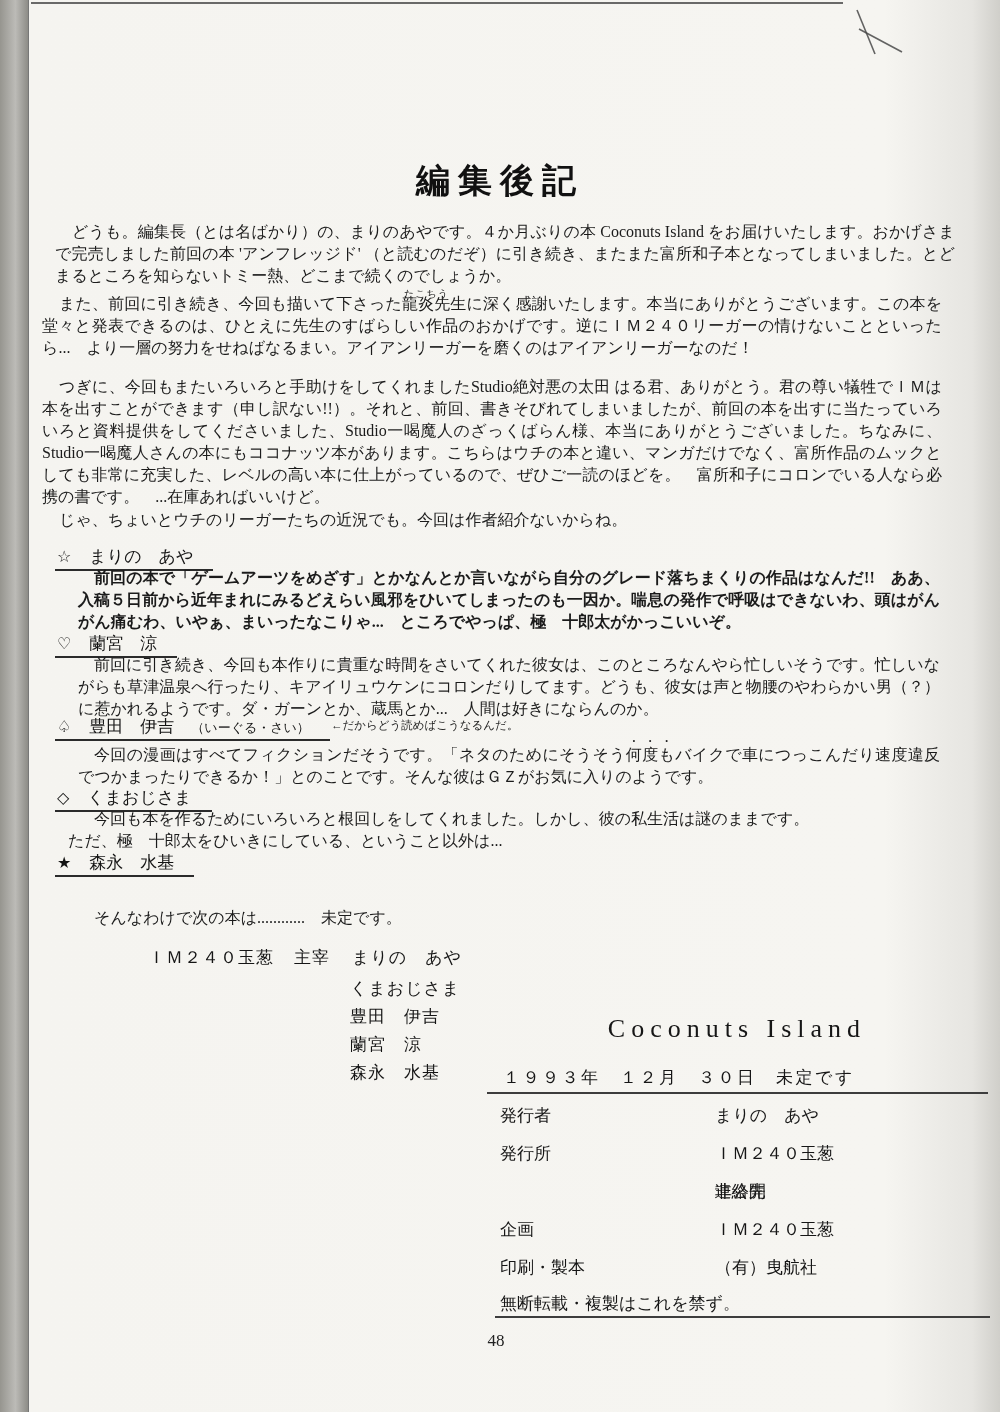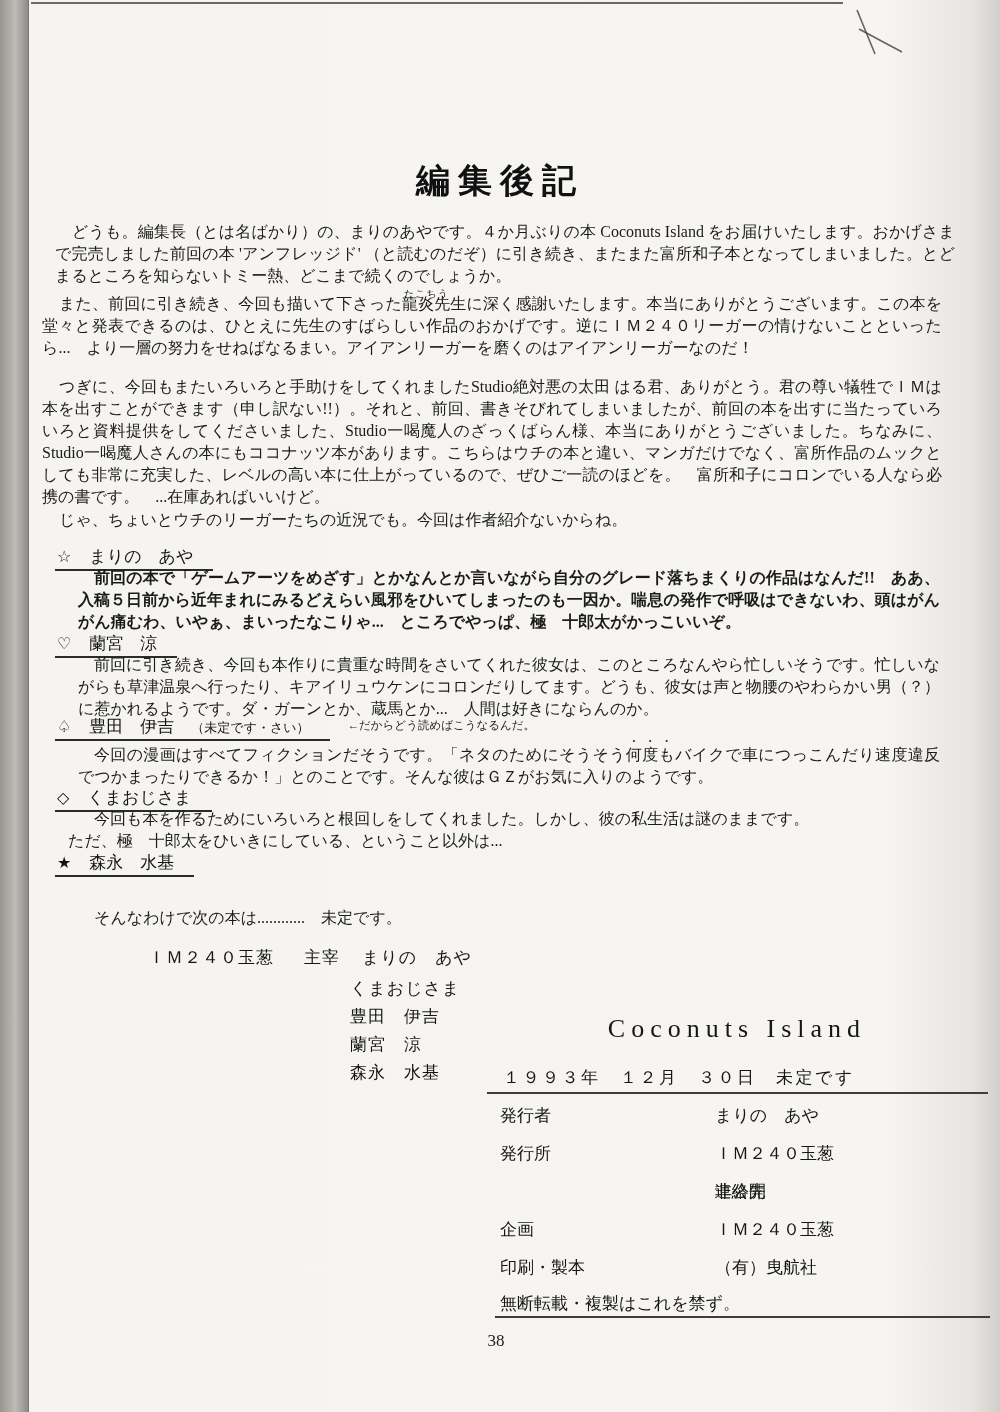--- a/index.html
+++ b/index.html
@@ -28,35 +28,35 @@
   .furi{position:absolute;top:-12px;left:50%;transform:translateX(-50%);
         font-size:10px;letter-spacing:1px;white-space:nowrap;color:#222;}
 
   .emph{-webkit-text-emphasis:filled dot;-webkit-text-emphasis-position:over right;
         text-emphasis:filled dot;text-emphasis-position:over right;}
 
   .sec-head{position:absolute;left:55px;font-size:17px;color:#141414;white-space:nowrap;}
   .sec-underline{display:inline-block;border-bottom:2px solid #2b2b2b;padding:0 20px 1px 2px;font-family:Liberation Serif, serif;}
   .sec-sym{display:inline-block;margin-right:18px;font-size:16px;}
   .sec-reading{font-size:13px;}
-  .sec-note{font-size:11.5px;margin-left:18px;vertical-align:3px;color:#222;}
+  .sec-note{font-size:11.5px;margin-left:1px;vertical-align:3px;color:#222;}
   #s1-head{top:545px;} #s2-head{top:632px;} #s3-head{top:715px;}
   #s4-head{top:786px;} #s5-head{top:851px;}
 
   .sec-body{position:absolute;left:78px;width:862px;font-size:16px;line-height:22px;
          color:#1b1b1b;text-align:justify;text-indent:16px;}
   #s1-body{top:567px;font-weight:bold;} #s2-body{top:654px;} #s3-body{top:737px;}
   #s4-body{top:808px;} #s4-body2{top:830px;text-indent:0;margin-left:-10px;}
   #s5-body{top:873px;}
 
   .next-book{position:absolute;left:42px;top:908px;font-size:16px;color:#1b1b1b;text-indent:52px;}
 
   .roster-line{position:absolute;font-size:17px;color:#151515;letter-spacing:1px;white-space:nowrap;}
   #roster-main{left:148px;top:946px;}
-  .roster-role{margin-left:30px;}
+  .roster-role{margin-left:20px;}
   .roster-leader{margin-left:22px;}
   .roster-member{left:350px;}
   #member-0{top:977px;} #member-1{top:1005px;} #member-2{top:1033px;} #member-3{top:1061px;}
 
   .colo-title{position:absolute;left:487px;top:1014px;width:500px;text-align:center;
          font-size:26px;letter-spacing:6px;color:#161616;white-space:nowrap;}
   .colo-date{position:absolute;left:503px;top:1066px;font-size:17px;letter-spacing:2.5px;color:#161616;}
   .rule{position:absolute;height:2px;background:#3d3d3d;}
   #rule1{left:487px;top:1092px;width:501px;}
   #rule2{left:495px;top:1316px;width:495px;}
@@ -95,21 +95,21 @@
     <span class="sec-underline"><span class="sec-sym">☆</span><span>まりの　あや</span></span>
   </div>
   <div class="sec-body" id="s1-body">前回の本で「ゲームアーツをめざす」とかなんとか言いながら自分のグレード落ちまくりの作品はなんだ!!　ああ、入稿５日前から近年まれにみるどえらい風邪をひいてしまったのも一因か。喘息の発作で呼吸はできないわ、頭はがんがん痛むわ、いやぁ、まいったなこりゃ...　ところでやっぱ、極　十郎太がかっこいいぞ。</div>
 
   <div class="sec-head" id="s2-head">
     <span class="sec-underline"><span class="sec-sym">♡</span><span>蘭宮　涼</span></span>
   </div>
   <div class="sec-body" id="s2-body">前回に引き続き、今回も本作りに貴重な時間をさいてくれた彼女は、このところなんやら忙しいそうです。忙しいながらも草津温泉へ行ったり、キアイリュウケンにコロンだりしてます。どうも、彼女は声と物腰のやわらかい男（？）に惹かれるようです。ダ・ガーンとか、蔵馬とか...　人間は好きにならんのか。</div>
 
   <div class="sec-head" id="s3-head">
-    <span class="sec-underline"><span class="sec-sym">♤</span><span>豊田　伊吉</span>　<span class="sec-reading">（未定です・さい）</span></span><span class="sec-note">←だからどう読めばこうなるんだ。</span>
+    <span class="sec-underline"><span class="sec-sym">♤</span><span>豊田　伊吉</span>　<span class="sec-reading">（いーぐる・さい）</span></span><span class="sec-note">←だからどう読めばこうなるんだ。</span>
   </div>
   <div class="sec-body" id="s3-body">
     <span>今回の漫画はすべてフィクションだそうです。「ネタのためにそうそう</span><span class="emph">何度も</span><span>バイクで車につっこんだり速度違反でつかまったりできるか！」とのことです。そんな彼はＧＺがお気に入りのようです。</span>
   </div>
 
   <div class="sec-head" id="s4-head">
     <span class="sec-underline"><span class="sec-sym">◇</span><span>くまおじさま</span></span>
   </div>
   <div class="sec-body" id="s4-body">今回も本を作るためにいろいろと根回しをしてくれました。しかし、彼の私生活は謎のままです。</div>
   <div class="sec-body" id="s4-body2">ただ、極　十郎太をひいきにしている、ということ以外は...</div>
@@ -149,14 +149,14 @@
     <span class="val">ＩＭ２４０玉葱</span>
   </div>
   <div class="colo-row" id="row-4">
     <span class="lbl">印刷・製本</span>
     <span class="val">（有）曳航社</span>
   </div>
 
   <div class="colo-notice">無断転載・複製はこれを禁ず。</div>
   <div class="rule" id="rule2"></div>
 
-  <div class="page-num">38</div>
+  <div class="page-num">48</div>
 </div>
 
 </body></html>

